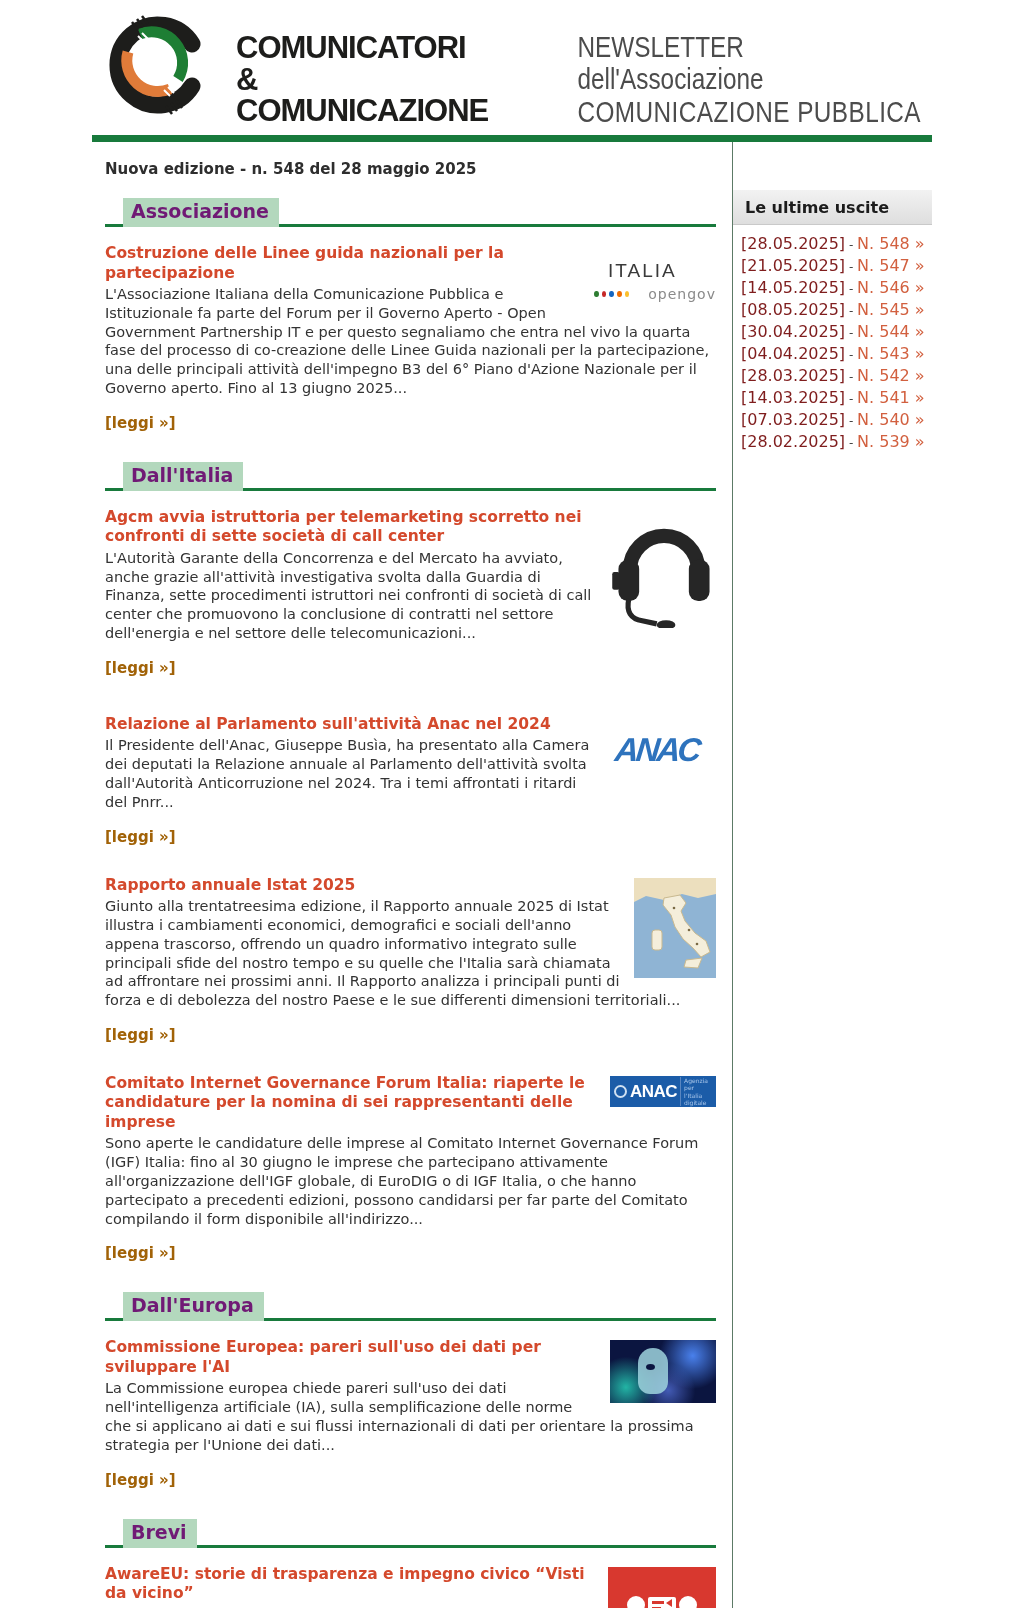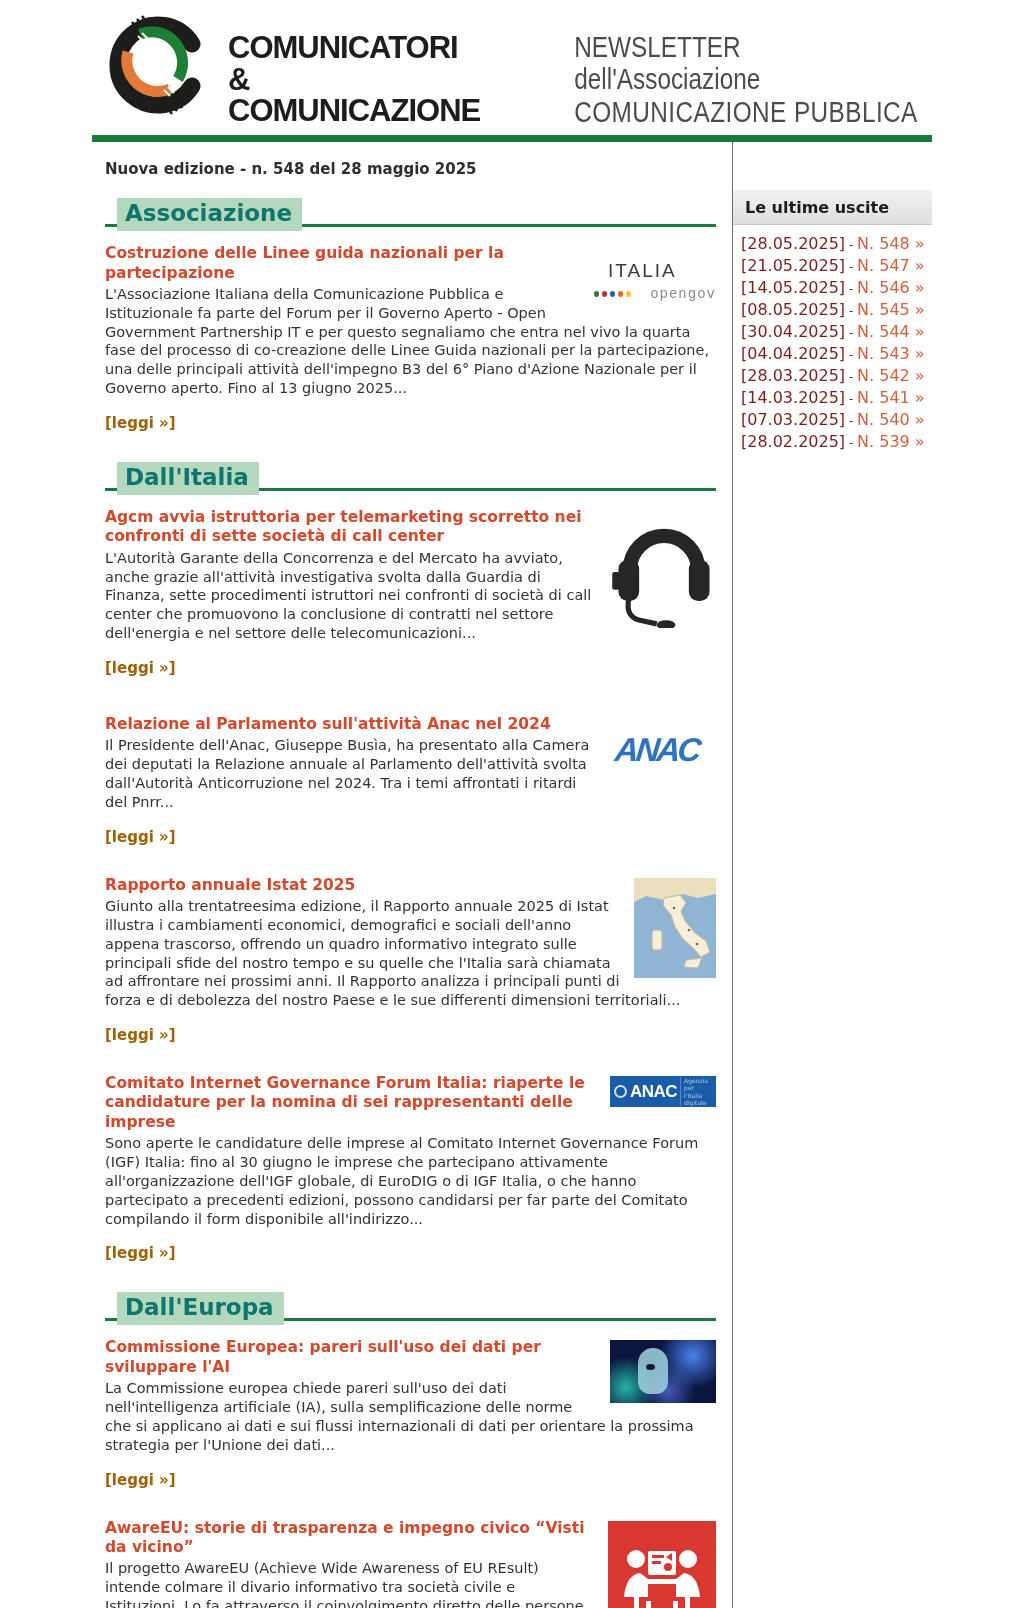--- a/index.html
+++ b/index.html
@@ -3,21 +3,21 @@
 <meta charset="utf-8">
 <style>
   * { box-sizing: border-box; }
   html,body { margin:0; padding:0; background:#ffffff; }
   body { font-family:"DejaVu Sans","Liberation Sans",sans-serif; color:#333; width:1024px; }
   .page { width:840px; margin:0 auto; }
 
   
   .header { display:flex; align-items:flex-start; padding:14px 0 6px 12px; }
   .logo-wrap { width:100px; height:102px; flex:0 0 auto; }
-  .brand { margin-left:24px; padding-top:18px; }
+  .brand { margin-left:32px; padding-top:18px; }
   .brand-line { font-family:"Liberation Sans",sans-serif; font-weight:bold; font-size:31px; line-height:1.02; color:#1d1d1b; letter-spacing:-1px; }
   .newsletter-title { margin-left:auto; padding-top:18px; padding-right:4px; color:#4c4c4c; text-align:left; transform:scaleX(.84); transform-origin:right top; }
   .nl-line1 { font-family:"Liberation Sans",sans-serif; font-size:29px; line-height:1.1; }
   .nl-line2 { font-family:"Liberation Sans",sans-serif; font-size:29px; line-height:1.15; letter-spacing:.5px; }
 
   .green-bar { height:7px; background:#187a3c; }
 
   
   .cols { display:flex; }
   .main-col { width:641px; border-right:1px solid #5c7a66; padding:10px 16px 40px 13px; min-height:1320px; }
@@ -28,34 +28,34 @@
   .sidebar-item { padding:1.5px 0 1.5px 8px; white-space:nowrap; }
   .sb-date { color:#7f1d1d; font-size:16px; }
   .sb-sep { color:#444; font-size:12px; }
   .sb-num { color:#d2603f; font-size:16px; text-decoration:none; }
 
   
   .edition-title { font-weight:bold; font-size:15px; color:#2e2e2e; margin:8px 0 6px; }
 
   .section { position:relative; height:36px; margin:20px 0 10px; }
   .section .rule { position:absolute; left:0; right:0; top:26px; border-top:3px solid #187a3c; }
-  .section .label { position:absolute; left:12px; top:0; background:#b3d8bd; color:#0f766e; font-weight:bold; font-size:23px; padding:2px 10px 5px 8px; z-index:2; }
+  .section .label { position:absolute; left:18px; top:0; background:#b3d8bd; color:#701a75; font-weight:bold; font-size:19px; padding:2px 10px 5px 8px; z-index:2; }
 
   .article { overflow:hidden; margin:0 0 30px; }
   .article .art-img { float:right; margin:2px 0 6px 14px; }
   .art-title { color:#d4492c; font-weight:bold; font-size:15.5px; line-height:1.25; margin:0 0 2px; cursor:pointer; }
   .art-body { font-size:14.5px; color:#333; line-height:1.3; margin:0; }
   .leggi { display:inline-block; margin-top:16px; color:#a16207; font-weight:bold; font-size:15px; text-decoration:none; cursor:pointer; }
 
   
   .img-opengov { width:122px; text-align:left; padding-top:14px; }
   .og-italia { font-family:"Liberation Sans",sans-serif; font-size:19px; letter-spacing:2px; color:#3a3a3a; margin-left:14px; }
   .og-row { display:flex; align-items:center; margin-top:4px; }
   .og-dot { width:6px; height:6px; border-radius:50%; margin-right:3px; display:inline-block; }
-  .og-text { color:#8a8a8a; font-size:14px; letter-spacing:1px; margin-left:16px;font-family:Liberation Mono, monospace; }
+  .og-text { color:#8a8a8a; font-size:14px; letter-spacing:1px; margin-left:16px; }
 
   .img-anac { width:100px; padding-top:14px; font-family:"Liberation Sans",sans-serif;
               font-weight:bold; font-style:italic; font-size:33px; letter-spacing:-3px;
               color:#2e73bd; transform:skewX(-6deg); }
 
   .img-agid { width:106px; height:31px; background:#1b5ca8; display:flex; align-items:center; padding:0 4px; margin-top:26px; }
   .agid-ring { width:13px; height:13px; border:2px solid #cfe0f2; border-radius:50%; flex:0 0 auto; }
   .agid-text { color:#fff; font-weight:bold; font-size:17px; font-family:"Liberation Sans",sans-serif; margin:0 3px; letter-spacing:-.5px; }
   .agid-sub { color:#a8c6ea; font-size:6px; line-height:1.2; border-left:1px solid #5a86c0; padding-left:3px; }
 
@@ -209,20 +209,24 @@
       <div class="article">
         <div class="art-img img-ai">
           <div class="ai-head"></div>
           <div class="ai-eye"></div>
         </div>
         <div class="art-title">Commissione Europea: pareri sull'uso dei dati per sviluppare l'AI</div>
         <p class="art-body">La Commissione europea chiede pareri sull'uso dei dati nell'intelligenza artificiale (IA), sulla semplificazione delle norme che si applicano ai dati e sui flussi internazionali di dati per orientare la prossima strategia per l'Unione dei dati...</p>
         <a class="leggi">[leggi »]</a>
       </div>
 
+      <div class="section">
+        <div class="rule"></div>
+        <span class="label">Brevi</span>
+      </div>
 
       <div class="article">
         <div class="art-img img-aware">
           <svg width="108" height="108" viewBox="0 0 108 108">
             <circle cx="28" cy="38" r="9" fill="#fff"></circle>
             <circle cx="80" cy="38" r="9" fill="#fff"></circle>
             <path d="M16 76 q2 -22 16 -24 l8 6 v18 z" fill="#fff"></path>
             <path d="M92 76 q-2 -22 -16 -24 l-8 6 v18 z" fill="#fff"></path>
             <rect x="40" y="30" width="28" height="24" rx="2" fill="#fff"></rect>
             <rect x="44" y="34" width="12" height="3" fill="#d8382f"></rect>

